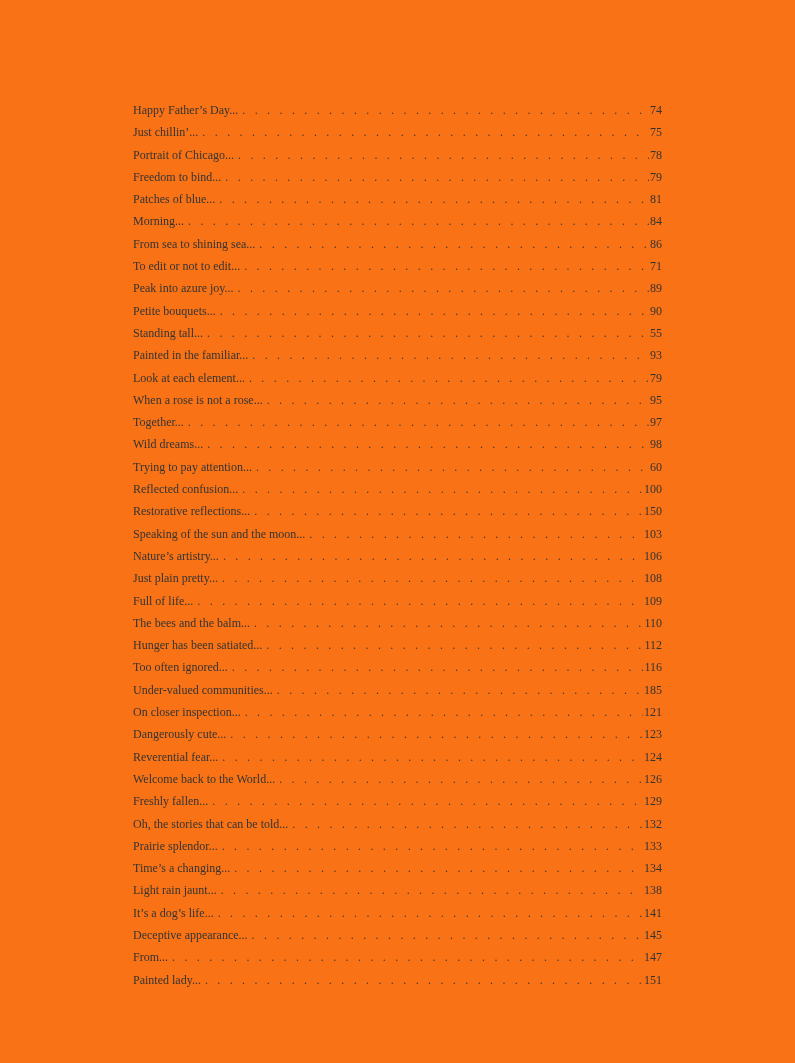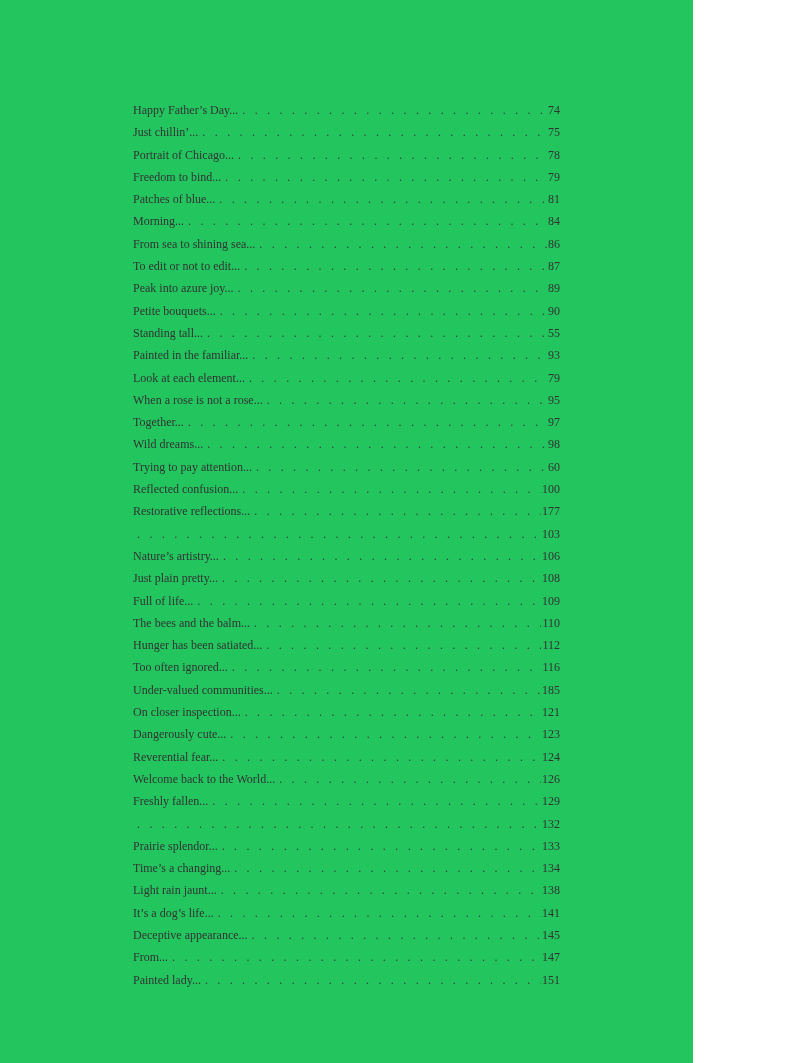--- a/index.html
+++ b/index.html
@@ -2,23 +2,23 @@
 <html><head>
 <meta charset="utf-8">
 <style>
   html, body {
     margin: 0;
     padding: 0;
     background: #ffffff;
   }
   .page {
     position: relative;
-    width: 693px;
+    width: 795px;
     height: 1063px;
-    background: #22c55e;
+    background: #f97316;
     overflow: hidden;
     font-family: "Liberation Serif", "DejaVu Serif", serif;
     color: #333333;
   }
   .toc {
     position: absolute;
     left: 133px;
     right: 133px;
     top: 99px;
   }
@@ -91,21 +91,21 @@
 
   <div class="toc-row">
     <span class="toc-title">From sea to shining sea...</span>
     <span class="dot-leader">. . . . . . . . . . . . . . . . . . . . . . . . . . . . . . . . . . . . . . . . . . . . . . . . . . . . . . . . . . . . . . . . . . . . . . . . . . . . . . . . . . . . . . . . . . . . . . . . . . . . . . . . . . . . . . . . . . . . . . . . </span>
     <span class="toc-page">86</span>
   </div>
 
   <div class="toc-row">
     <span class="toc-title">To edit or not to edit...</span>
     <span class="dot-leader">. . . . . . . . . . . . . . . . . . . . . . . . . . . . . . . . . . . . . . . . . . . . . . . . . . . . . . . . . . . . . . . . . . . . . . . . . . . . . . . . . . . . . . . . . . . . . . . . . . . . . . . . . . . . . . . . . . . . . . . . </span>
-    <span class="toc-page">87</span>
+    <span class="toc-page">71</span>
   </div>
 
   <div class="toc-row">
     <span class="toc-title">Peak into azure joy...</span>
     <span class="dot-leader">. . . . . . . . . . . . . . . . . . . . . . . . . . . . . . . . . . . . . . . . . . . . . . . . . . . . . . . . . . . . . . . . . . . . . . . . . . . . . . . . . . . . . . . . . . . . . . . . . . . . . . . . . . . . . . . . . . . . . . . . </span>
     <span class="toc-page">89</span>
   </div>
 
   <div class="toc-row">
     <span class="toc-title">Petite bouquets...</span>
@@ -157,24 +157,25 @@
 
   <div class="toc-row">
     <span class="toc-title">Reflected confusion...</span>
     <span class="dot-leader">. . . . . . . . . . . . . . . . . . . . . . . . . . . . . . . . . . . . . . . . . . . . . . . . . . . . . . . . . . . . . . . . . . . . . . . . . . . . . . . . . . . . . . . . . . . . . . . . . . . . . . . . . . . . . . . . . . . . . . . . </span>
     <span class="toc-page">100</span>
   </div>
 
   <div class="toc-row">
     <span class="toc-title">Restorative reflections...</span>
     <span class="dot-leader">. . . . . . . . . . . . . . . . . . . . . . . . . . . . . . . . . . . . . . . . . . . . . . . . . . . . . . . . . . . . . . . . . . . . . . . . . . . . . . . . . . . . . . . . . . . . . . . . . . . . . . . . . . . . . . . . . . . . . . . . </span>
-    <span class="toc-page">177</span>
-  </div>
-
-  <div class="toc-row">
+    <span class="toc-page">150</span>
+  </div>
+
+  <div class="toc-row">
+    <span class="toc-title">Speaking of the sun and the moon...</span>
     <span class="dot-leader">. . . . . . . . . . . . . . . . . . . . . . . . . . . . . . . . . . . . . . . . . . . . . . . . . . . . . . . . . . . . . . . . . . . . . . . . . . . . . . . . . . . . . . . . . . . . . . . . . . . . . . . . . . . . . . . . . . . . . . . . </span>
     <span class="toc-page">103</span>
   </div>
 
   <div class="toc-row">
     <span class="toc-title">Nature’s artistry...</span>
     <span class="dot-leader">. . . . . . . . . . . . . . . . . . . . . . . . . . . . . . . . . . . . . . . . . . . . . . . . . . . . . . . . . . . . . . . . . . . . . . . . . . . . . . . . . . . . . . . . . . . . . . . . . . . . . . . . . . . . . . . . . . . . . . . . </span>
     <span class="toc-page">106</span>
   </div>
 
@@ -238,20 +239,21 @@
     <span class="toc-page">126</span>
   </div>
 
   <div class="toc-row">
     <span class="toc-title">Freshly fallen...</span>
     <span class="dot-leader">. . . . . . . . . . . . . . . . . . . . . . . . . . . . . . . . . . . . . . . . . . . . . . . . . . . . . . . . . . . . . . . . . . . . . . . . . . . . . . . . . . . . . . . . . . . . . . . . . . . . . . . . . . . . . . . . . . . . . . . . </span>
     <span class="toc-page">129</span>
   </div>
 
   <div class="toc-row">
+    <span class="toc-title">Oh, the stories that can be told...</span>
     <span class="dot-leader">. . . . . . . . . . . . . . . . . . . . . . . . . . . . . . . . . . . . . . . . . . . . . . . . . . . . . . . . . . . . . . . . . . . . . . . . . . . . . . . . . . . . . . . . . . . . . . . . . . . . . . . . . . . . . . . . . . . . . . . . </span>
     <span class="toc-page">132</span>
   </div>
 
   <div class="toc-row">
     <span class="toc-title">Prairie splendor...</span>
     <span class="dot-leader">. . . . . . . . . . . . . . . . . . . . . . . . . . . . . . . . . . . . . . . . . . . . . . . . . . . . . . . . . . . . . . . . . . . . . . . . . . . . . . . . . . . . . . . . . . . . . . . . . . . . . . . . . . . . . . . . . . . . . . . . </span>
     <span class="toc-page">133</span>
   </div>
 

